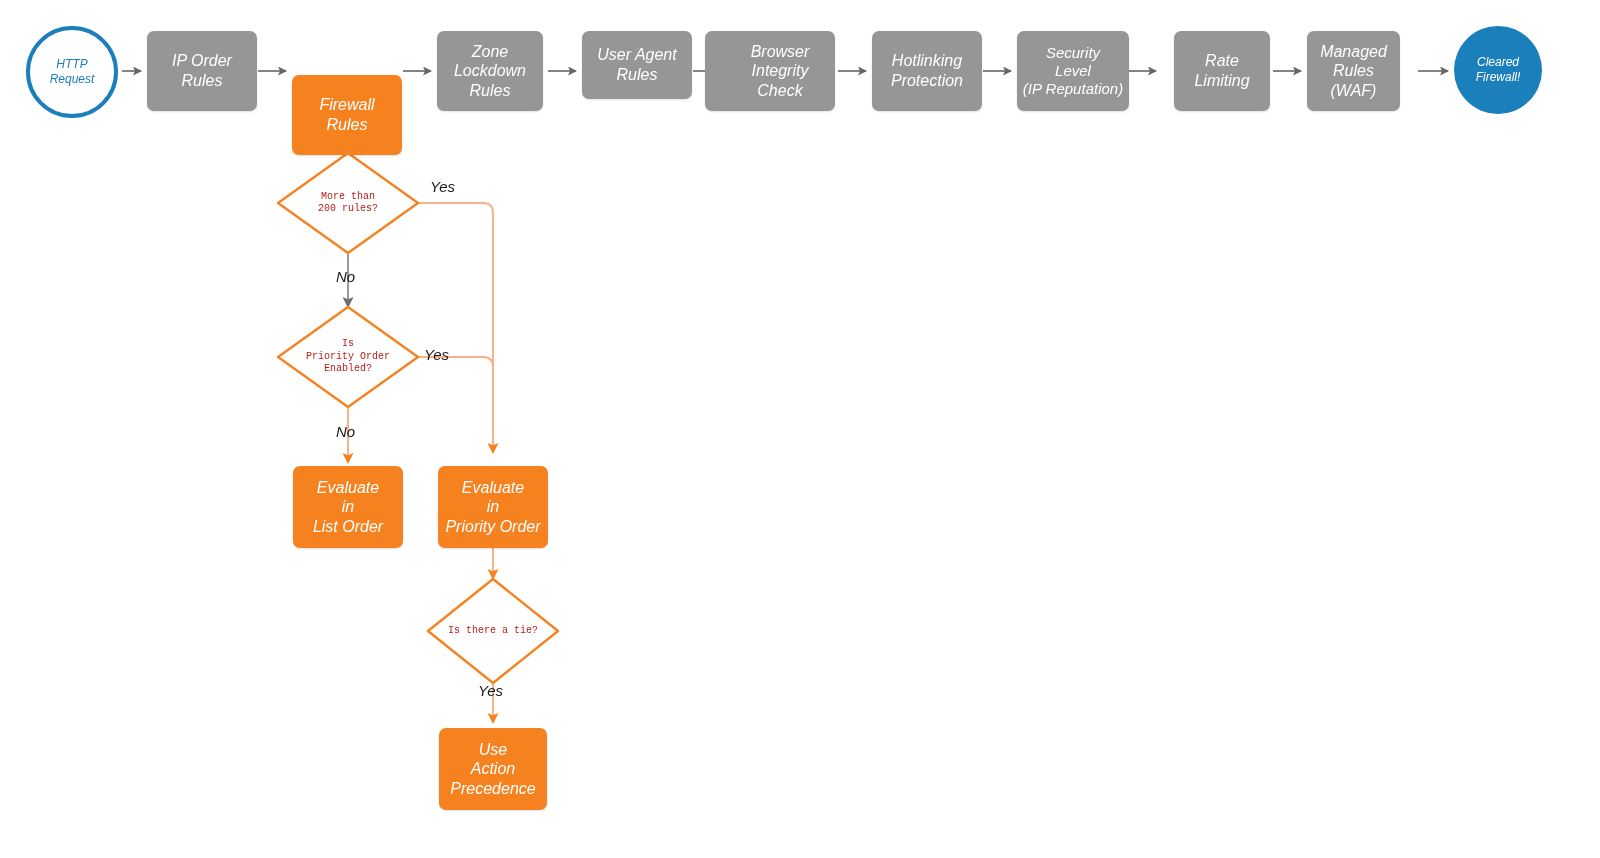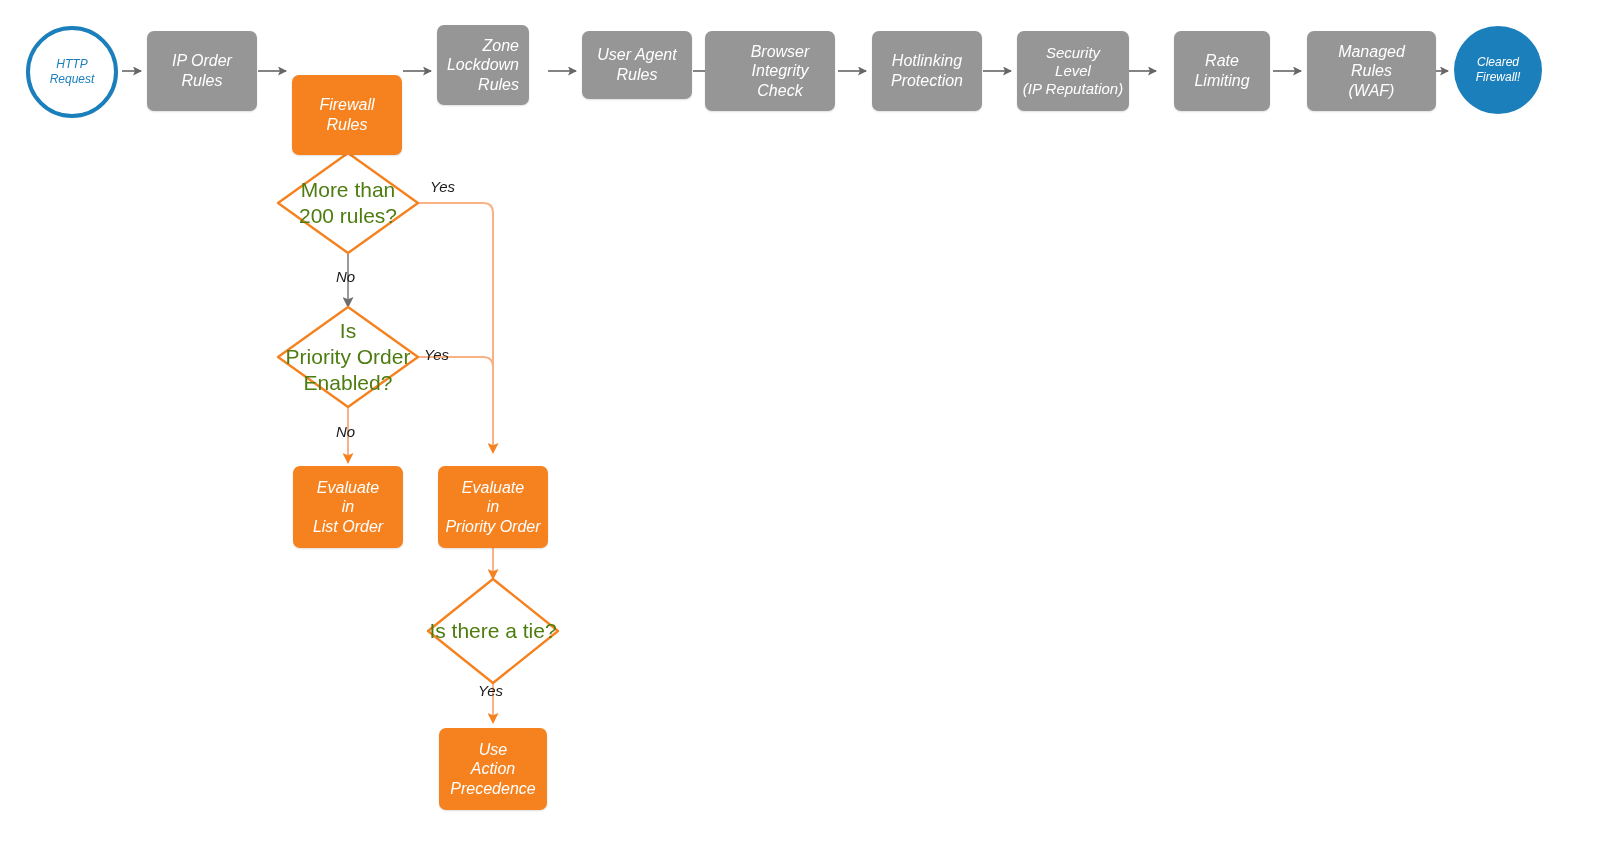--- a/index.html
+++ b/index.html
@@ -61,25 +61,26 @@
     background: #1b7fbb;
     color: #ffffff;
   }
 
   .decision-label {
     position: absolute;
     display: flex;
     align-items: center;
     justify-content: center;
     text-align: center;
-    font-size: 21px;
-    color: #4d7c0f;
+    font-size: 10px;
+    color: #b91c1c;
     line-height: 1.25;
     white-space: pre-line;
     pointer-events: none;
+    font-family: Liberation Mono, monospace;
   }
   .edge-label {
     position: absolute;
     font-style: italic;
     font-size: 15px;
     color: #1a1a1a;
     white-space: nowrap;
   }
 </style>
 </head>
@@ -136,42 +137,42 @@
 
   <div class="node terminator start" style="left:26px;  top:26px;  width:92px;  height:92px;">HTTP
 Request</div>
 
   <div class="node proc gray" style="left:147px; top:31px; width:110px; height:80px;">IP Order
 Rules</div>
 
   <div class="node proc orange" style="left:292px; top:31px; width:110px; height:80px;margin-top:44px;">Firewall
 Rules</div>
 
-  <div class="node proc gray" style="left:437px; top:25px; width:92px; height:80px;text-align:right;">Zone
+  <div class="node proc gray" style="left:437px; top:31px; width:106px; height:80px;">Zone
 Lockdown
 Rules</div>
 
   <div class="node proc gray" style="left:582px; top:31px; width:110px; height:68px;">User Agent
 Rules</div>
 
   <div class="node proc gray" style="left:705px; top:31px; width:130px; height:80px;padding-left:20px;">Browser
 Integrity
 Check</div>
 
   <div class="node proc gray" style="left:872px; top:31px; width:110px; height:80px;">Hotlinking
 Protection</div>
 
   <div class="node proc gray" style="left:1017px; top:31px; width:112px; height:80px; font-size:15px;">Security
 Level
 (IP Reputation)</div>
 
   <div class="node proc gray" style="left:1162px; top:31px; width:96px; height:80px;margin-left:12px;">Rate
 Limiting</div>
 
-  <div class="node proc gray" style="left:1307px; top:31px; width:129px; height:80px;">Managed
+  <div class="node proc gray" style="left:1307px; top:31px; width:93px; height:80px;">Managed
 Rules
 (WAF)</div>
 
   <div class="node terminator end" style="left:1454px; top:26px; width:88px; height:88px;">Cleared
 Firewall!</div>
 
   <div class="decision-label" style="left:283px; top:178px; width:130px; height:50px;">More than
 200 rules?</div>
 
   <div class="decision-label" style="left:278px; top:327px; width:140px; height:60px;">Is

